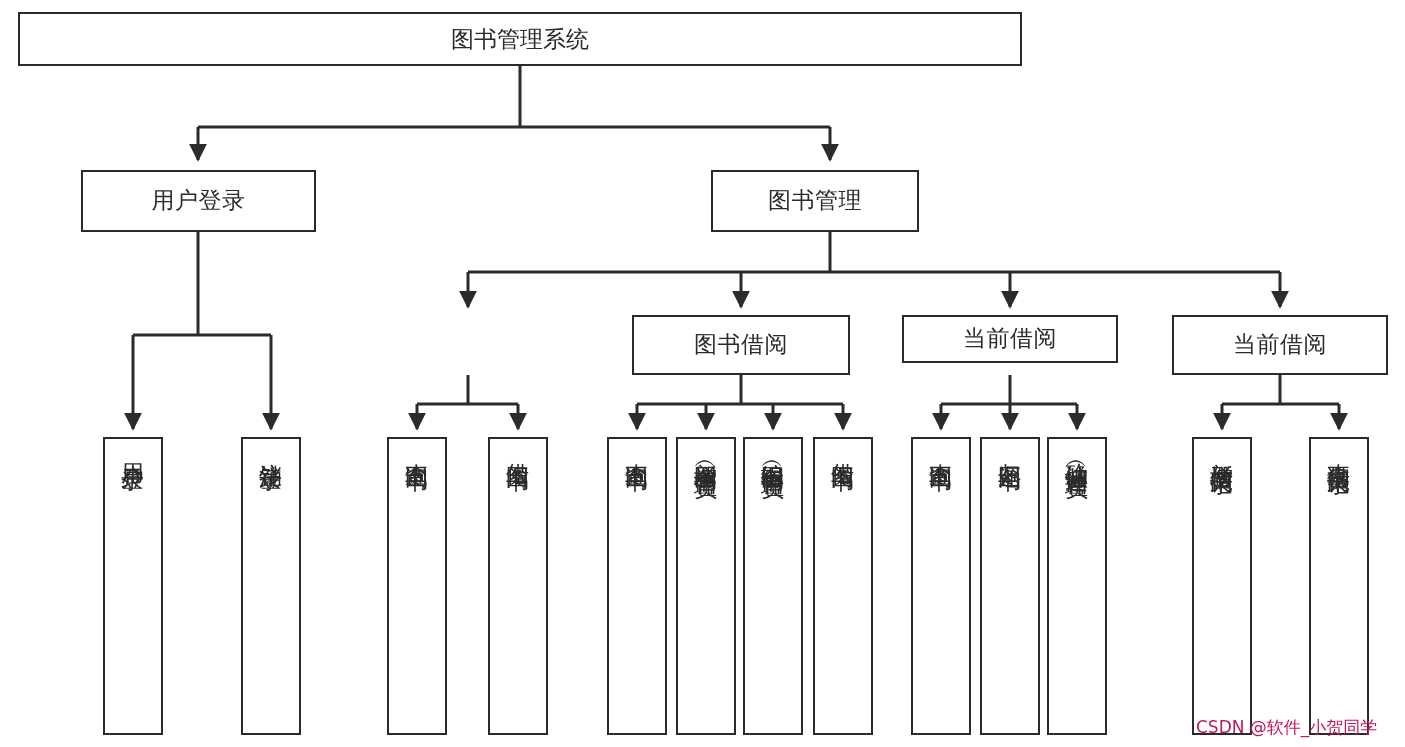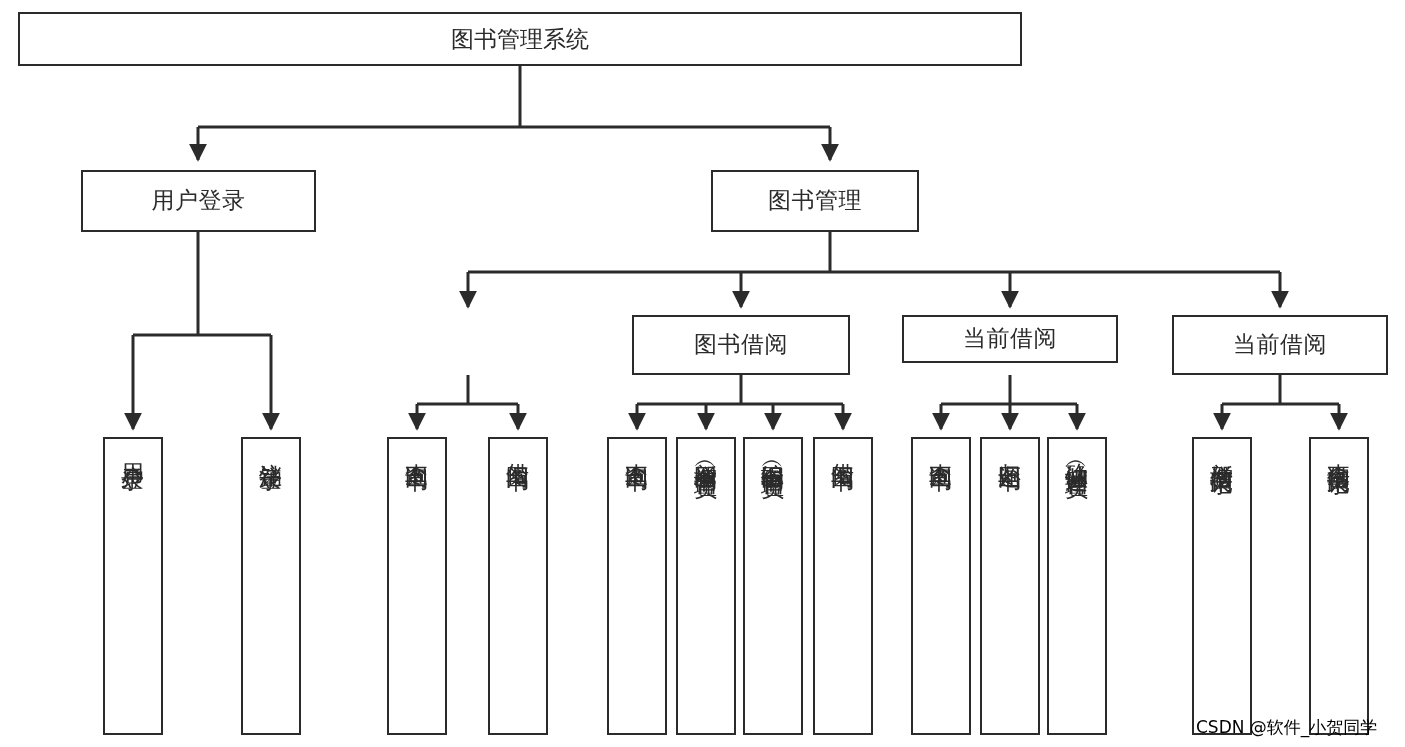--- a/index.html
+++ b/index.html
@@ -52,21 +52,21 @@
     text-orientation: upright;
     font-size: 23px;
     line-height: 1.05;
     letter-spacing: 2px;
     white-space: nowrap;
     color: #2b2b2b;
   }
   .watermark {
     position: absolute;
     font-size: 17px;
-    color: #000000;
+    color: #be185d;
     white-space: nowrap;
     font-family: "DejaVu Sans", "Liberation Sans", sans-serif;
   }
 </style>
 </head>
 <body>
 
 <div id="canvas">
 
   <svg id="edges" viewBox="0 0 1405 747" width="1405" height="747">

